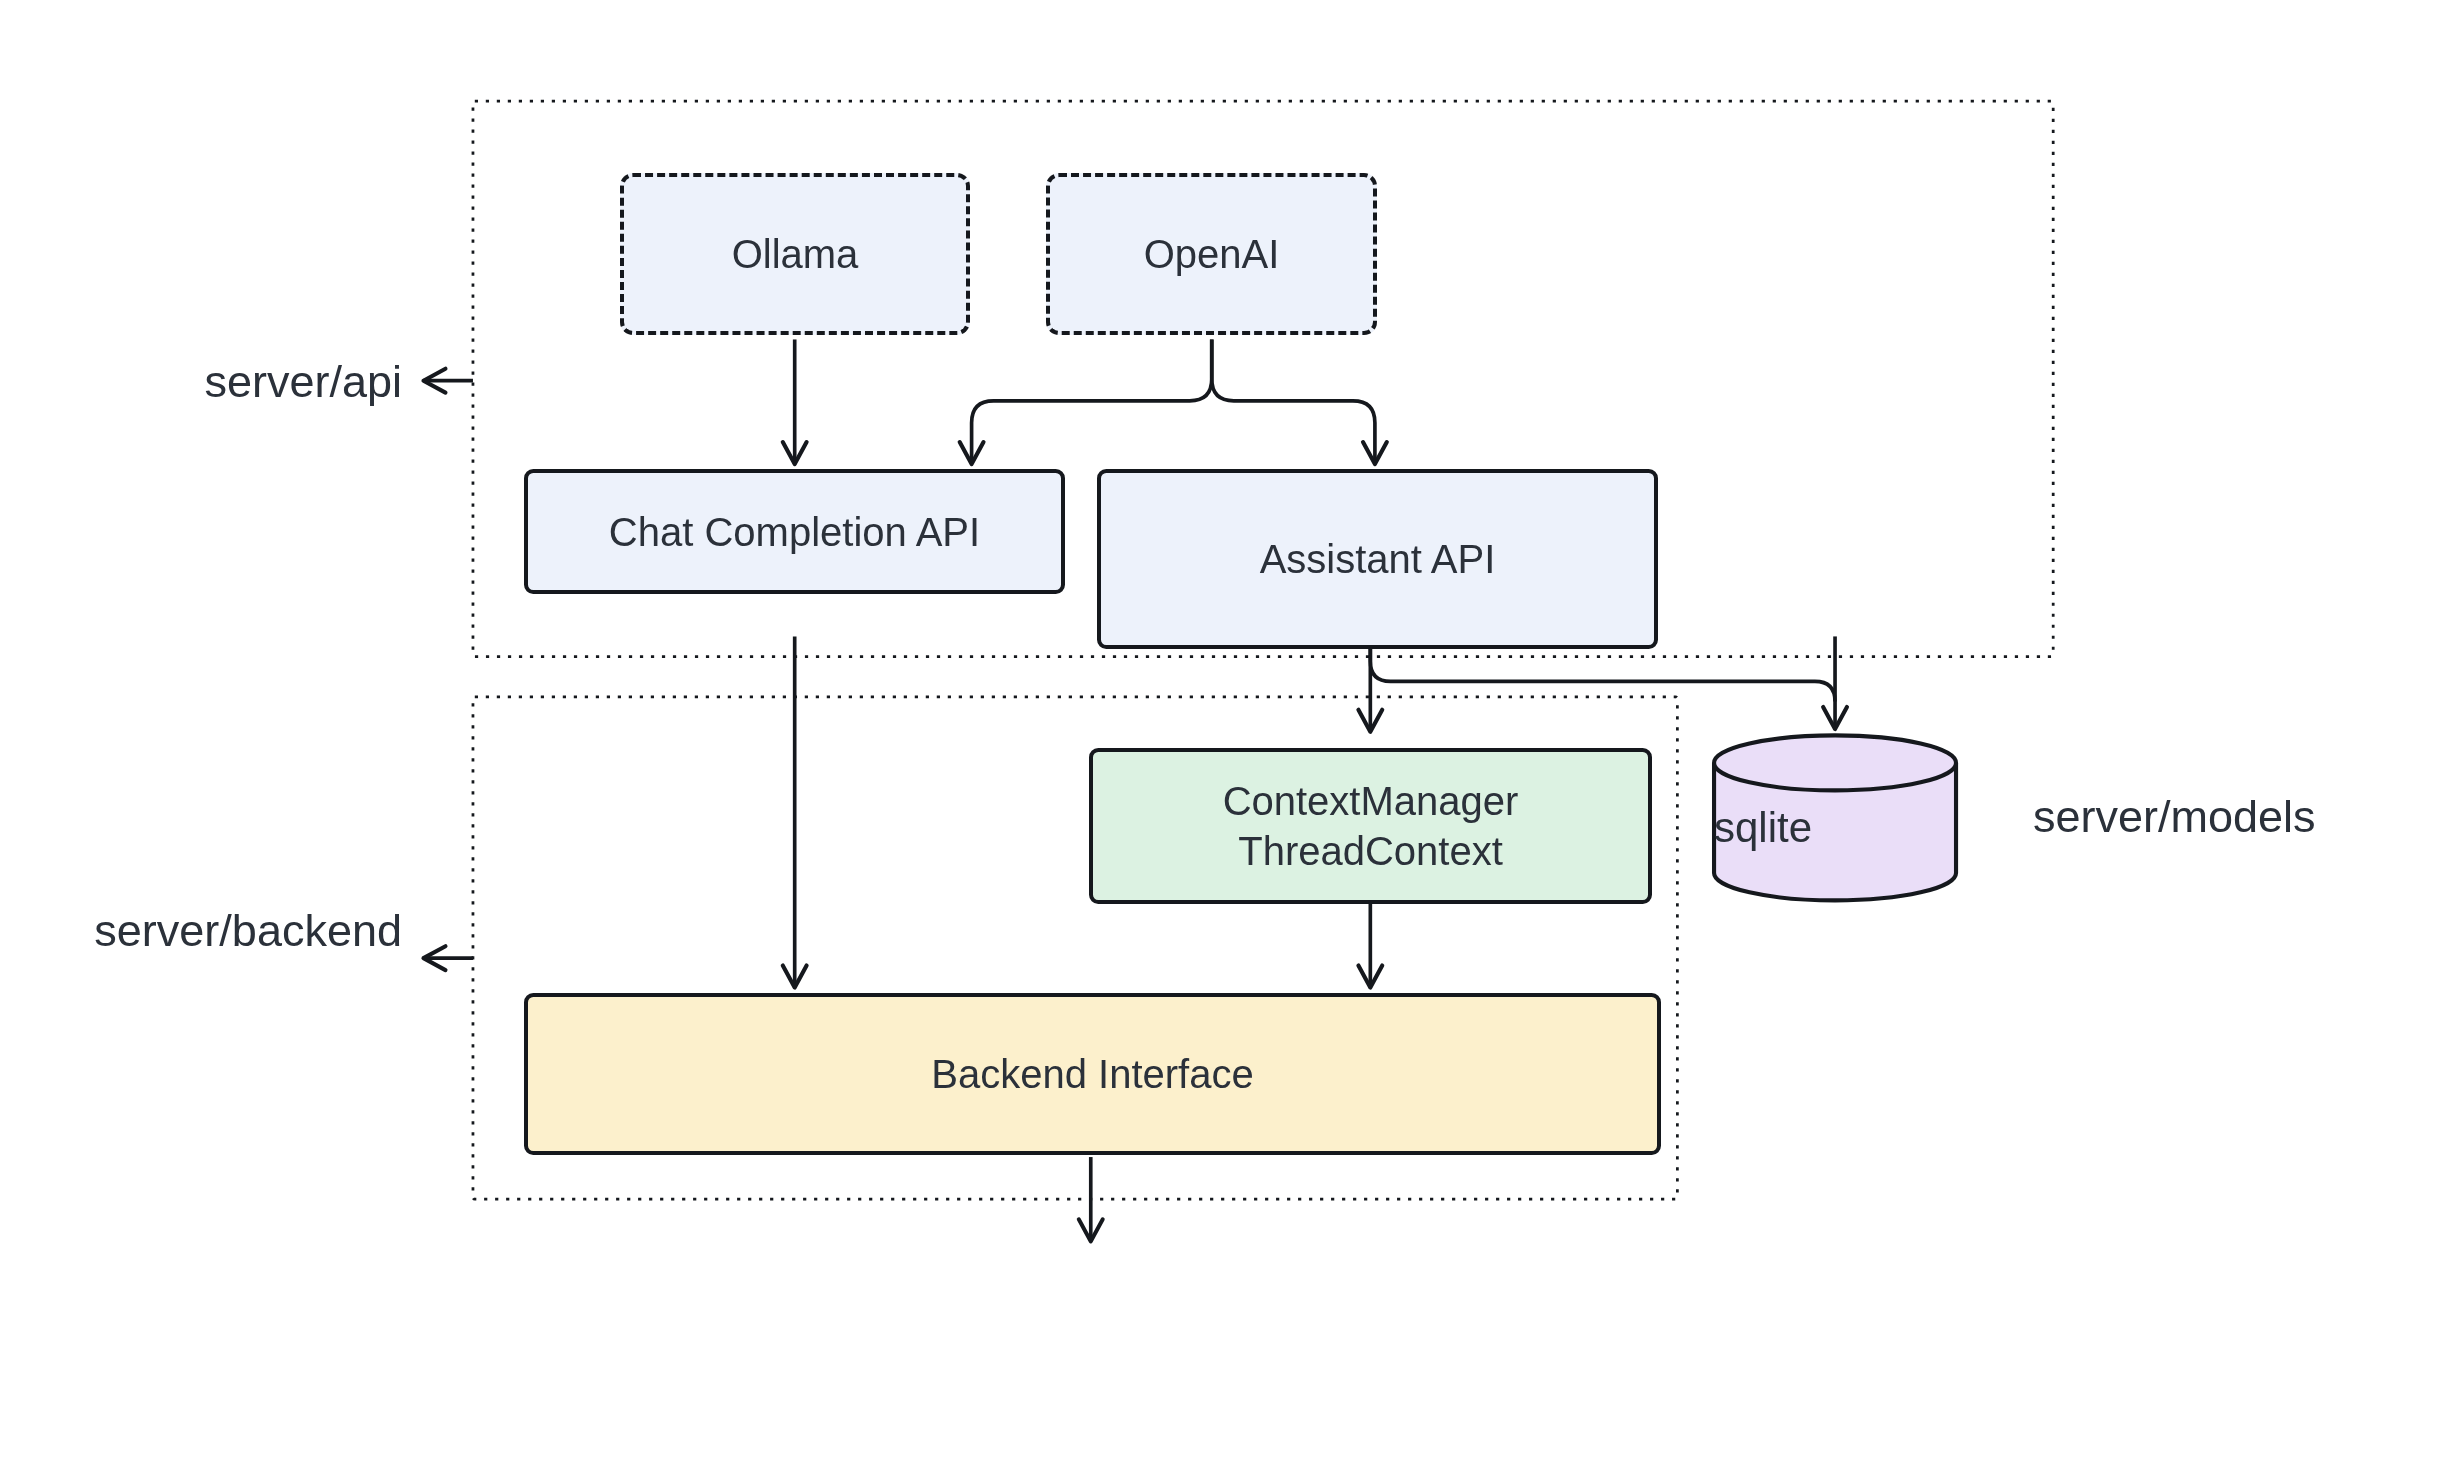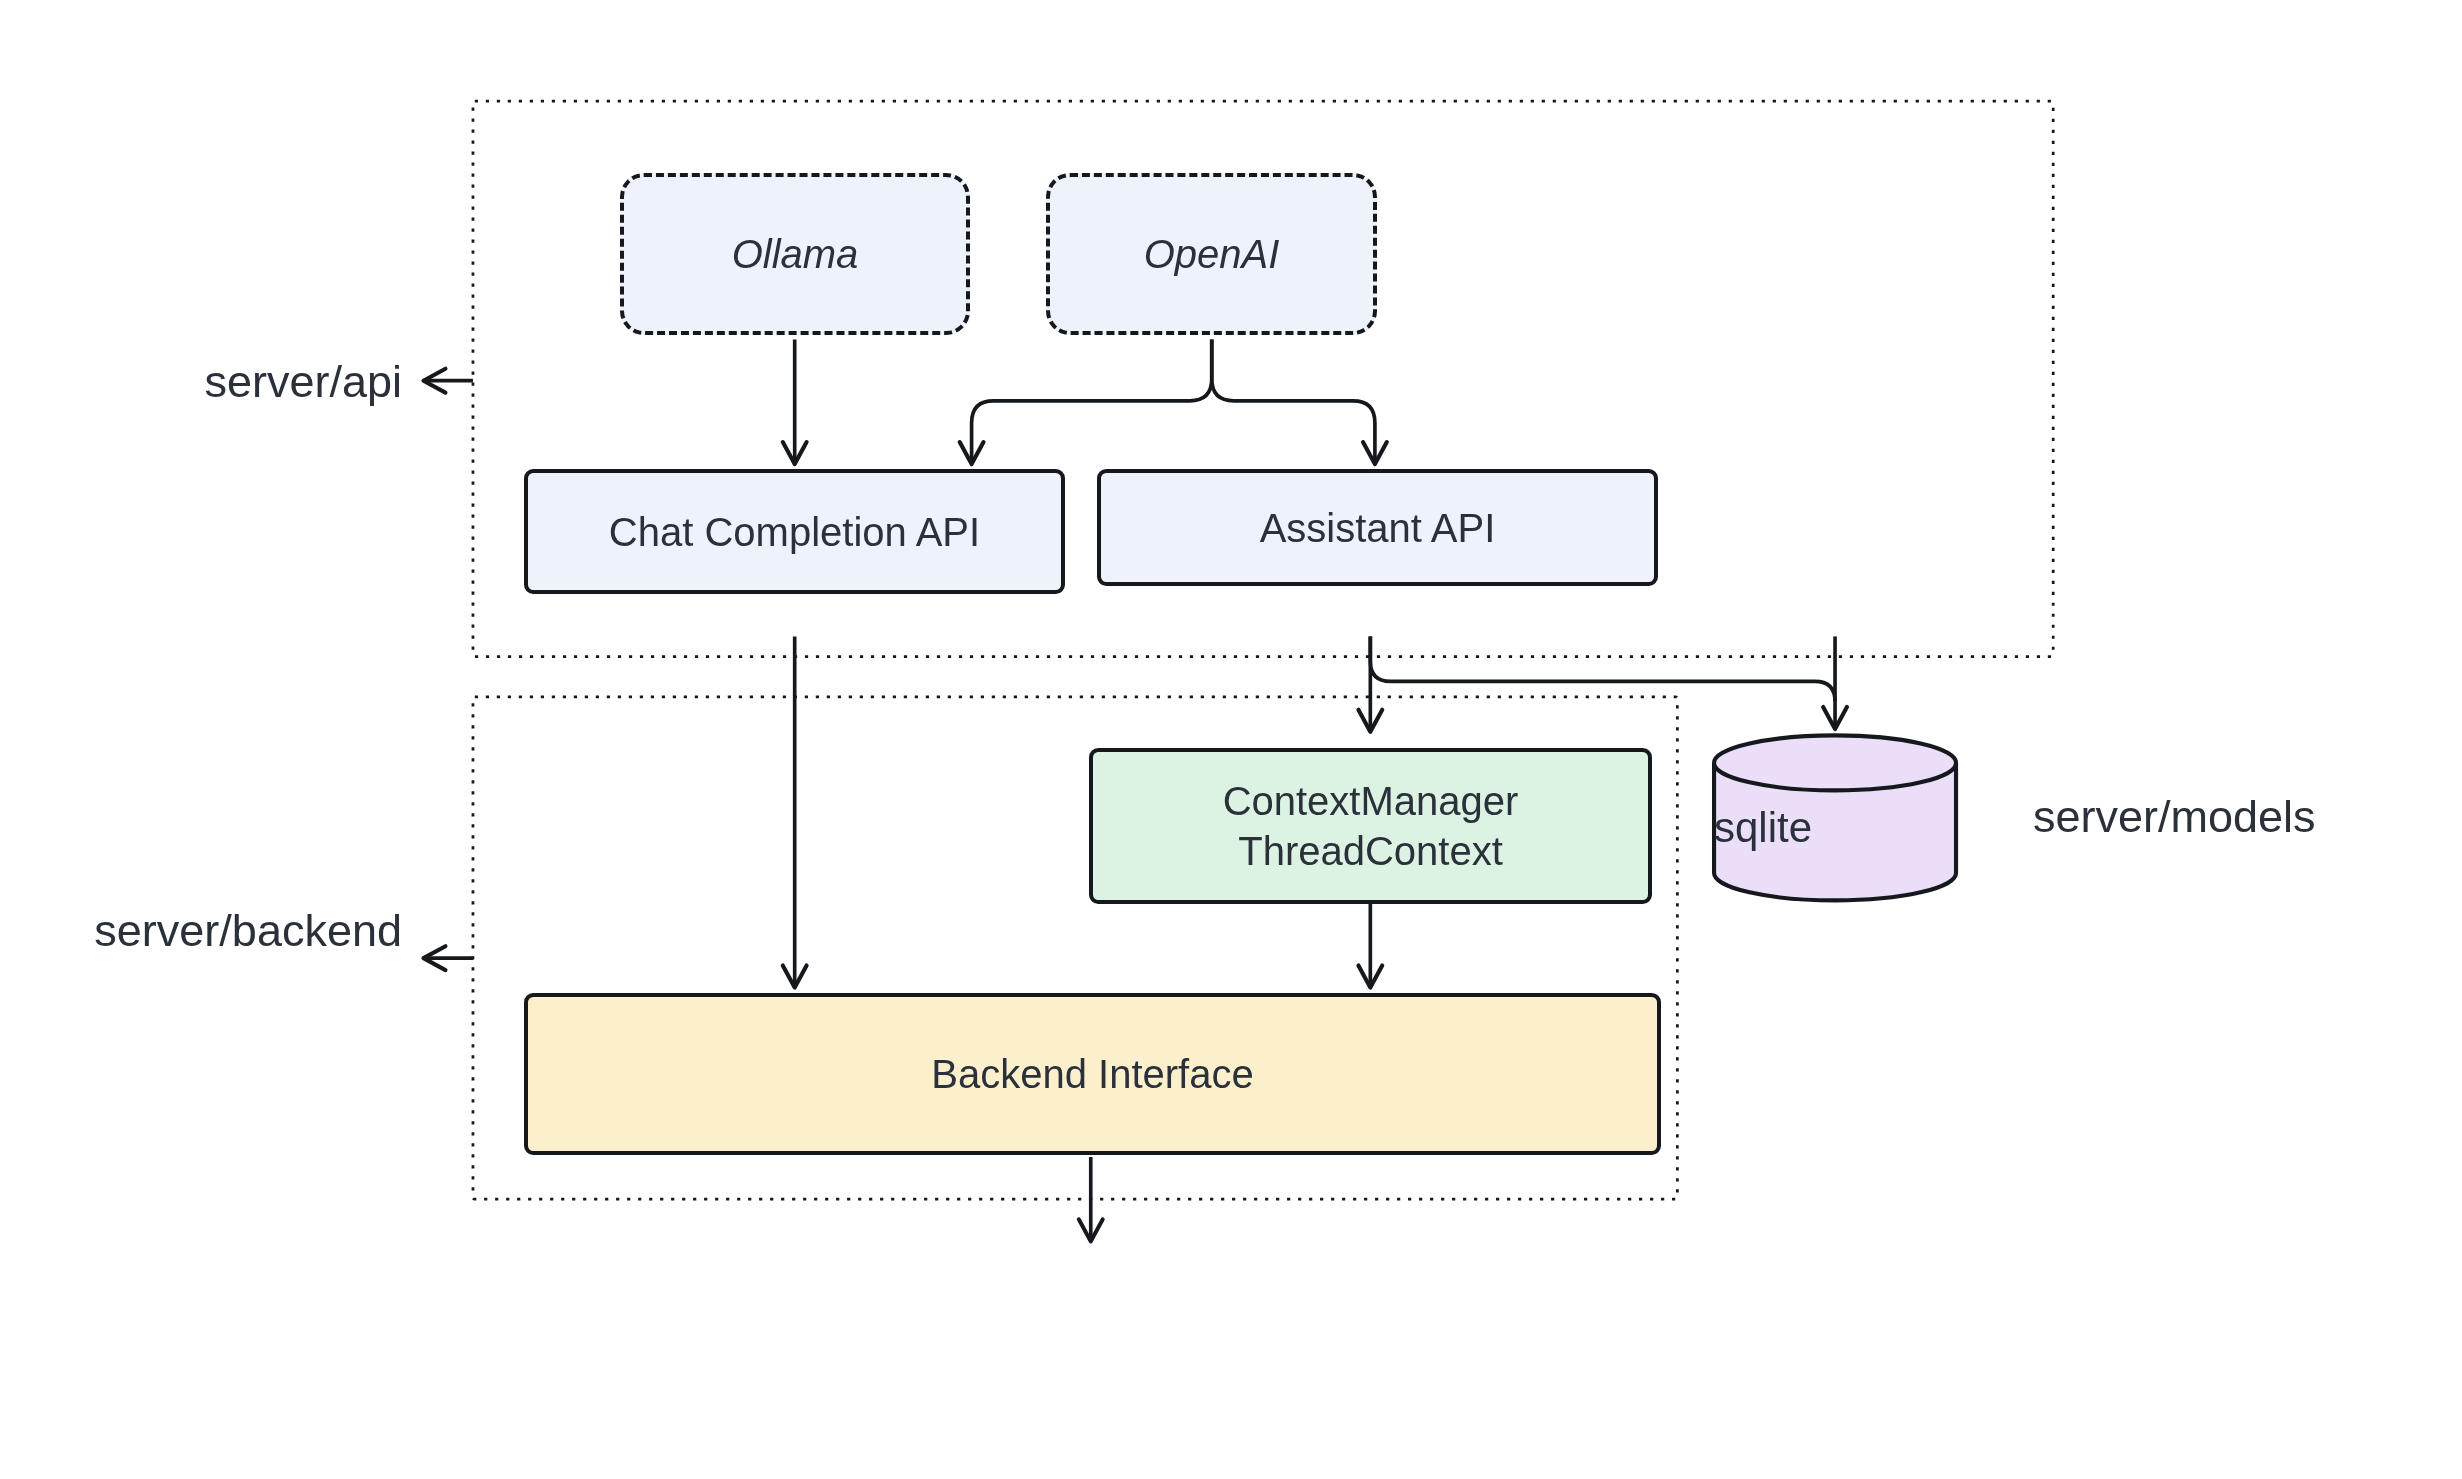--- a/index.html
+++ b/index.html
@@ -11,21 +11,21 @@
   svg.overlay{position:absolute;left:0;top:0;width:2462px;height:1480px;}
   .edge{fill:none;stroke:var(--stroke,#15181d);stroke-width:4;}
   .edge-head{fill:none;stroke:var(--stroke,#15181d);stroke-width:4.5;}
   .group-outline{fill:none;stroke:var(--stroke,#15181d);stroke-width:3;stroke-dasharray:3.5 8.5;}
   .cyl{fill:var(--node-fill-purple,#eadef8);stroke:var(--stroke,#15181d);stroke-width:4.5;}
   .node{
     position:absolute;display:flex;flex-direction:column;align-items:center;justify-content:center;
     box-sizing:border-box;border:4.1px solid var(--stroke,#15181d);border-radius:9.2px;
     background:var(--node-fill-blue,#edf2fb);font-size:40px;line-height:1.25;text-align:center;
   }
-  .node.dashed{border-style:dashed;border-radius:24px;font-style:italic;}
+  .node.dashed{border-style:dashed;border-radius:13px;}
   .node.green{background:var(--node-fill-green,#dcf2e2);}
   .node.yellow{background:var(--node-fill-yellow,#fcf0cc);}
   .side-label{position:absolute;font-size:45px;line-height:1.2;white-space:nowrap;}
   .right-align{text-align:right;}
   .cyl-label{
     position:absolute;left:1714px;top:796px;width:242px;height:64px;
     display:flex;align-items:center;justify-content:flex-start;font-size:42px;
   }
 </style>
 </head>
@@ -65,21 +65,21 @@
   </div>
 
   <div class="node dashed" style="left:1046px;top:173px;width:331px;height:162px;">
     <span>OpenAI</span>
   </div>
 
   <div class="node" style="left:524px;top:469px;width:541px;height:125px;">
     <span>Chat Completion API</span>
   </div>
 
-  <div class="node" style="left:1097px;top:469px;width:561px;height:117px;">
+  <div class="node" style="left:1097px;top:469px;width:561px;height:180px;">
     <span>Assistant API</span>
   </div>
 
 
   <div class="node green" style="left:1089px;top:738px;width:563px;height:156px;margin-top:10px;">
     <span>ContextManager</span>
     <span>ThreadContext</span>
   </div>
 
   <div class="node yellow" style="left:524px;top:993px;width:1137px;height:162px;">

